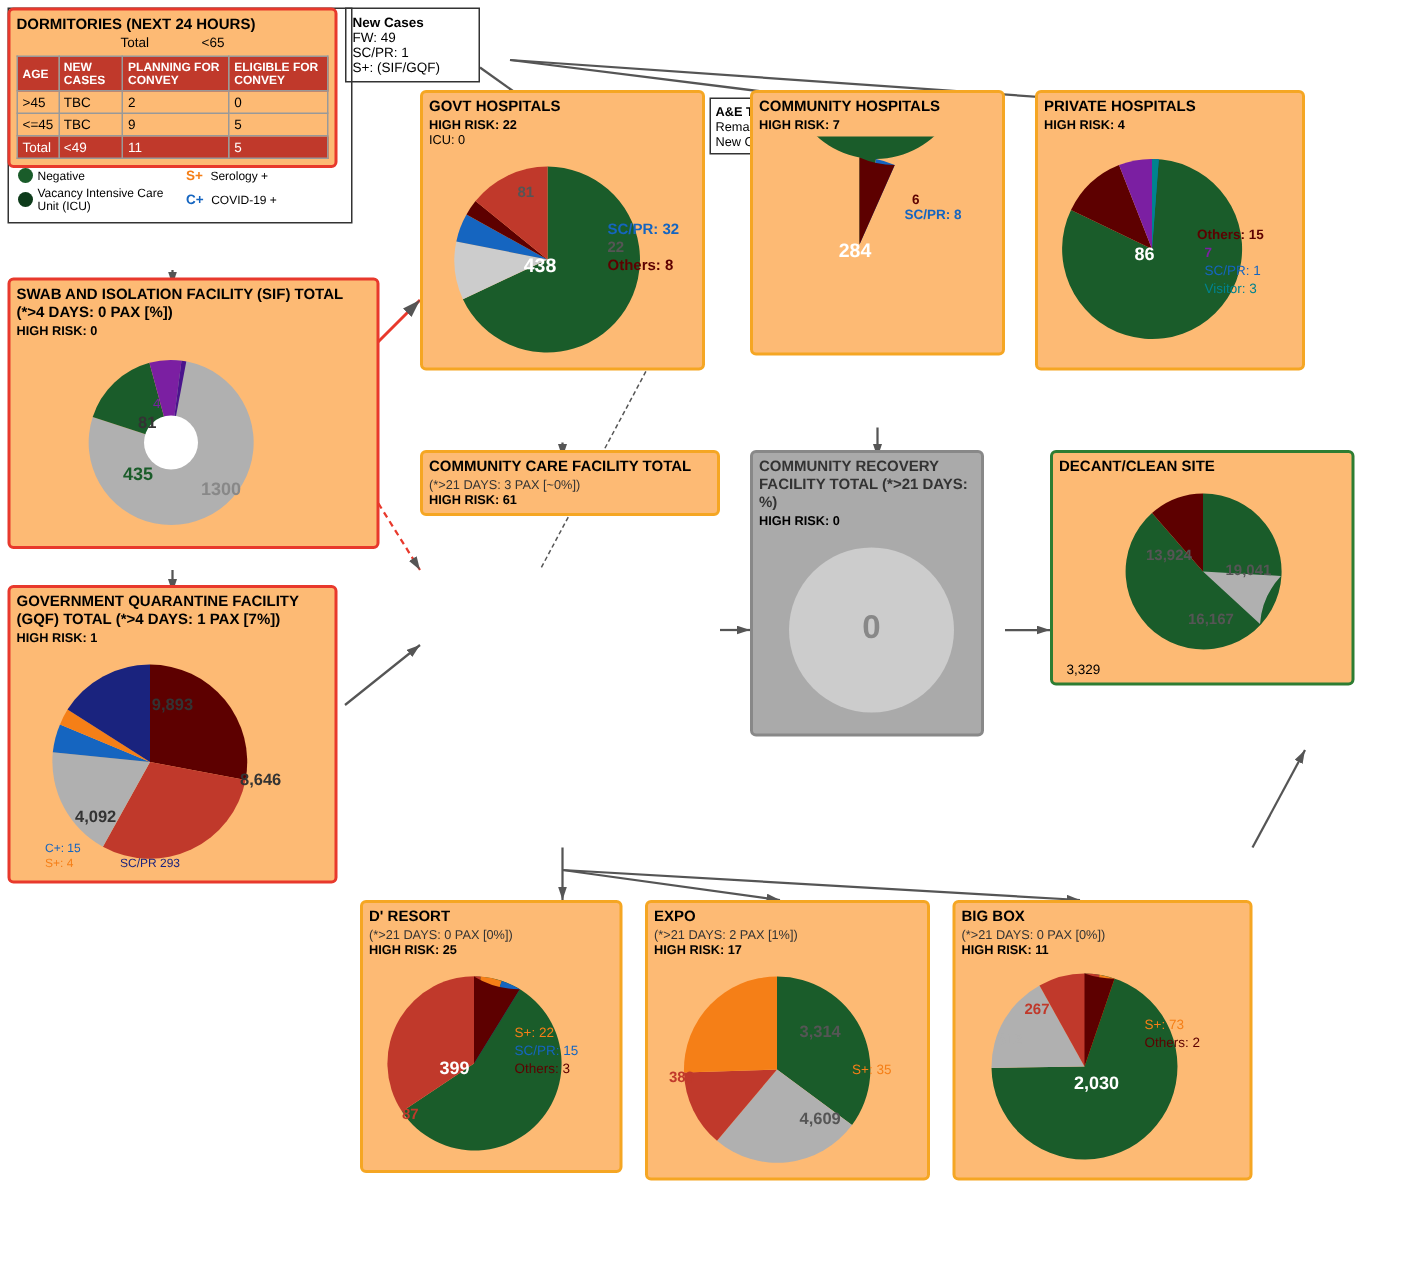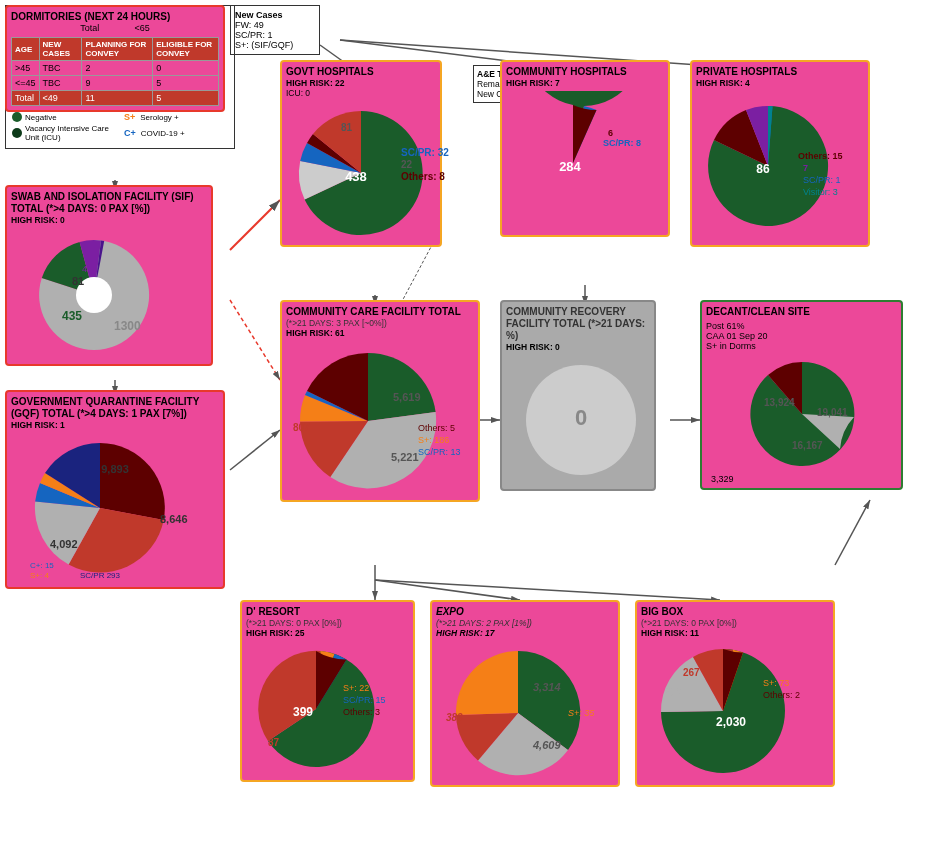--- a/index.html
+++ b/index.html
@@ -1,47 +1,47 @@
 <!DOCTYPE html>
 <html><head>
   <meta charset="utf-8">
   <style>
     * { box-sizing: border-box; margin: 0; padding: 0; }
     body { font-family: Arial, sans-serif; background: #fff; width: 947px; height: 852px; overflow: hidden; font-size: 10px; }
     
     .main-container { width: 947px; height: 852px; position: relative; padding: 5px; }
     
     
-    .panel { border: 2px solid; border-radius: 4px; padding: 4px; position: absolute; background: #ec4899; }
+    .panel { border: 2px solid; border-radius: 4px; padding: 4px; position: absolute; background: #fdba74; }
     .panel-red { border-color: #e8392c; }
     .panel-orange { border-color: #f5a623; }
     .panel-green { border-color: #2e7d32; }
     
     .panel-title { font-weight: bold; font-size: 10px; line-height: 1.2; text-transform: uppercase; }
     .panel-subtitle { font-size: 8.5px; color: #333; }
     .high-risk { font-size: 8.5px; font-weight: bold; }
     
     
     .dorm-panel { left: 5px; top: 5px; width: 220px; }
     .dorm-table { width: 100%; border-collapse: collapse; margin-top: 4px; font-size: 9px; }
     .dorm-table th { background: #c0392b; color: #fff; padding: 2px 3px; text-align: left; border: 1px solid #999; font-size: 8px; }
     .dorm-table td { border: 1px solid #999; padding: 2px 3px; }
     .dorm-table .total-row td { background: #c0392b; color: #fff; }
     
     
     .new-cases-box { position: absolute; left: 230px; top: 5px; border: 1px solid #333; padding: 4px; font-size: 9px; width: 90px; }
     
     
-    .sif-panel { left: 5px; top: 185px; width: 208px; }
+    .sif-panel { left: 5px; top: 185px; width: 248px; }
     
     
     .gqf-panel { left: 5px; top: 390px; width: 220px; }
     
     
-    .govt-hosp { left: 280px; top: 60px; width: 162px; }
+    .govt-hosp { left: 280px; top: 60px; width: 190px; }
     
     
     .ae-box { position: absolute; left: 473px; top: 65px; border: 1px solid #333; padding: 3px; font-size: 8.5px; width: 90px; }
     
     
     .comm-hosp { left: 500px; top: 60px; width: 170px; }
     
     
     .priv-hosp { left: 690px; top: 60px; width: 180px; }
     
@@ -51,21 +51,21 @@
     
     .crf-panel { left: 500px; top: 300px; width: 156px; background: #aaa; }
     
     
     .decant-panel { left: 700px; top: 300px; width: 203px; }
     
     
     .dresort-panel { left: 240px; top: 600px; width: 175px; }
     
     
-    .expo-panel { left: 430px; top: 600px; width: 190px; font-style: italic; }
+    .expo-panel { left: 430px; top: 600px; width: 190px; }
     
     
     .bigbox-panel { left: 635px; top: 600px; width: 200px; }
     
     
     .legend-panel { left: 5px; top: 650px; width: 230px; border: 1px solid #333; padding: 6px; }
     .legend-title { font-weight: bold; font-size: 10px; margin-bottom: 4px; }
     .legend-grid { display: grid; grid-template-columns: 1fr 1fr; gap: 2px 8px; font-size: 8px; }
     .legend-item { display: flex; align-items: center; gap: 3px; }
     .legend-dot { width: 10px; height: 10px; border-radius: 50%; flex-shrink: 0; }
@@ -303,67 +303,36 @@
         <text x="105" y="92" font-size="9" fill="#1565c0">SC/PR: 1</text>
         <text x="105" y="104" font-size="9" fill="#00838f">Visitor: 3</text>
       </svg>
     </div>
   </div>
 
   <div class="panel panel-orange ccf-panel">
     <div class="panel-title">COMMUNITY CARE FACILITY TOTAL</div>
     <div class="panel-subtitle">(*&gt;21 DAYS: 3 PAX [~0%])</div>
     <div class="high-risk">HIGH RISK: 61</div>
-    <div style="position:relative; width:185px; height:155px; margin: 3px auto 0;">
-      <svg width="185" height="155">
-
-        <g transform="translate(80,80)">
-
-          <path d="M0,0 L0,-68 A68,68 0 0,1 67.6,-9.0 Z" fill="#1a5c2a"></path>
-
-          <path d="M0,0 L67.6,-9.0 A68,68 0 0,1 -37.7,56.0 Z" fill="#b0b0b0"></path>
-
-          <path d="M0,0 L-37.7,56.0 A68,68 0 0,1 -68.0,0.5 Z" fill="#c0392b"></path>
-
-          <path d="M0,0 L-68.0,0.5 A68,68 0 0,1 -63.0,-26.0 Z" fill="#f57f17"></path>
-
-          <path d="M0,0 L-63.0,-26.0 A68,68 0 0,1 -61.0,-30.0 Z" fill="#1565c0"></path>
-
-          <path d="M0,0 L-61.0,-30.0 A68,68 0 0,1 0,-68 Z" fill="#5d0000"></path>
-        </g>
-        <text x="105" y="60" font-size="11" font-weight="bold" fill="#555">5,619</text>
-        <text x="103" y="120" font-size="11" font-weight="bold" fill="#555">5,221</text>
-        <text x="5" y="90" font-size="10" font-weight="bold" fill="#c0392b">807</text>
-
-        <text x="130" y="90" font-size="9" fill="#5d0000">Others: 5</text>
-        <text x="130" y="102" font-size="9" fill="#f57f17">S+: 186</text>
-        <text x="130" y="114" font-size="9" fill="#1565c0">SC/PR: 13</text>
-      </svg>
-    </div>
   </div>
 
   <div class="panel crf-panel" style="border-color:#888;">
     <div class="panel-title" style="color:#333;">COMMUNITY RECOVERY FACILITY TOTAL (*&gt;21 DAYS: %)</div>
     <div class="panel-subtitle"></div>
     <div class="high-risk">HIGH RISK: 0</div>
     <div style="position:relative; width:150px; height:130px; margin: 3px auto 0;">
       <svg width="150" height="130">
         <circle cx="75" cy="65" r="55" fill="#ccc"></circle>
         <text x="75" y="70" font-size="22" font-weight="bold" fill="#888" text-anchor="middle">0</text>
       </svg>
     </div>
   </div>
 
   <div class="panel panel-green decant-panel">
     <div class="panel-title">DECANT/CLEAN SITE</div>
-    <div style="font-size:9px; margin-top:3px;">
-      <div>Post 61%</div>
-      <div>CAA 01 Sep 20</div>
-      <div>S+ in Dorms</div>
-    </div>
     <div style="position:relative; width:160px; height:120px; margin: 3px auto 0;">
       <svg width="160" height="120">
 
         <g transform="translate(80,60)">
 
           <path d="M0,0 L0,-52 A52,52 0 1,1 -34.0,-39.0 Z" fill="#1a5c2a"></path>
 
           <path d="M0,0 L-34.0,-39.0 A52,52 0 0,1 0,-52 Z" fill="#5d0000"></path>
 
           <path d="M0,0 L38.0,35.0 A52,52 0 0,1 52.0,3.0 Z" fill="#b0b0b0"></path>

